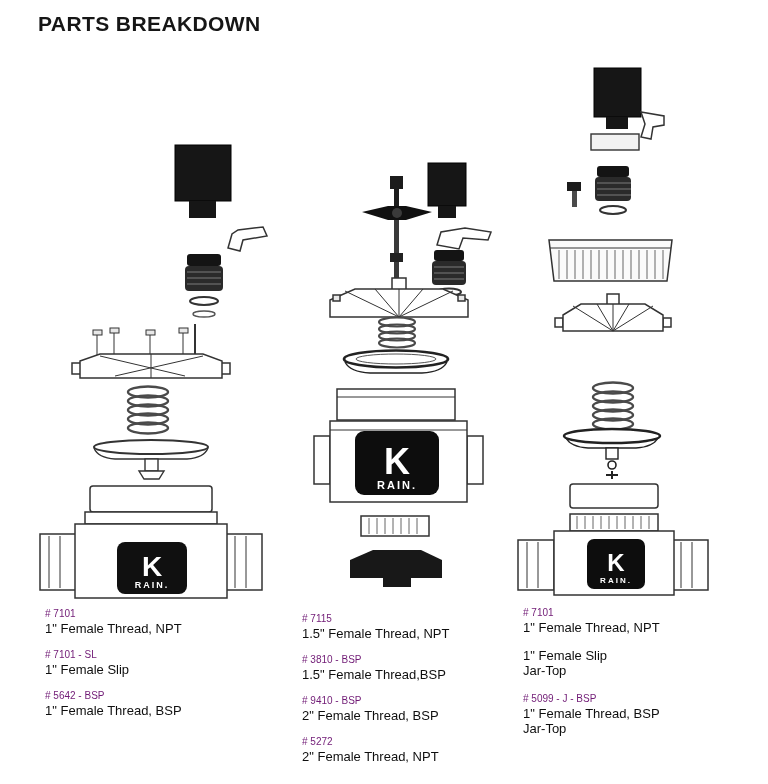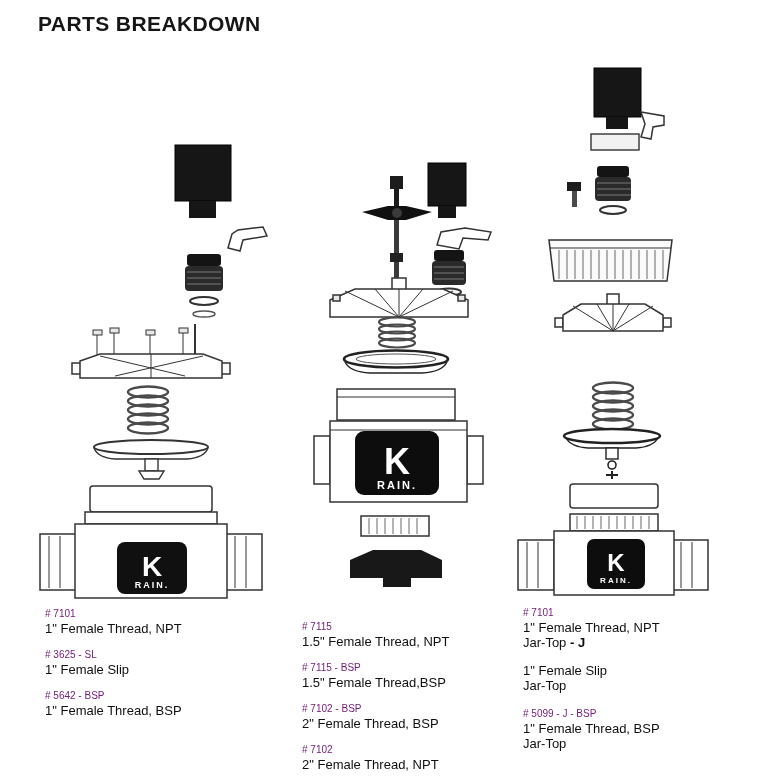--- a/index.html
+++ b/index.html
@@ -301,53 +301,52 @@
       <text class="logo-rain" x="103" y="521" font-size="8" text-anchor="middle">RAIN.</text>
     </g>
   </svg>
 
   <div class="parts-text" style="left:45px; top:606px; width:230px;">
     <div class="part-entry">
       <div class="part-number"># 7101</div>
       <div class="part-desc">1" Female Thread, NPT</div>
     </div>
     <div class="part-entry">
-      <div class="part-number"># 3625 - SL</div>
+      <div class="part-number"># 7101 - SL</div>
       <div class="part-desc">1" Female Slip</div>
     </div>
     <div class="part-entry">
       <div class="part-number"># 5642 - BSP</div>
       <div class="part-desc">1" Female Thread, BSP</div>
     </div>
   </div>
 
-  <div class="parts-text" style="left:302px; top:611px; width:215px;margin-top:8px;">
+  <div class="parts-text" style="left:302px; top:611px; width:215px;">
     <div class="part-entry">
       <div class="part-number"># 7115</div>
       <div class="part-desc">1.5" Female Thread, NPT</div>
     </div>
     <div class="part-entry">
-      <div class="part-number"># 7115 - BSP</div>
+      <div class="part-number"># 3810 - BSP</div>
       <div class="part-desc">1.5" Female Thread,BSP</div>
     </div>
     <div class="part-entry">
-      <div class="part-number"># 7102 - BSP</div>
+      <div class="part-number"># 9410 - BSP</div>
       <div class="part-desc">2" Female Thread, BSP</div>
     </div>
     <div class="part-entry">
-      <div class="part-number"># 7102</div>
+      <div class="part-number"># 5272</div>
       <div class="part-desc">2" Female Thread, NPT</div>
     </div>
   </div>
 
   <div class="parts-text col-right" style="left:523px; top:605px; width:225px;">
     <div class="part-entry">
       <div class="part-number"># 7101</div>
       <div class="part-desc">1" Female Thread, NPT</div>
-      <div class="part-desc"><span>Jar-Top</span><b> - J</b></div>
     </div>
     <div class="part-entry">
       <div class="part-desc">1" Female Slip</div>
       <div class="part-desc"><span>Jar-Top</span><b></b></div>
     </div>
     <div class="part-entry">
       <div class="part-number"># 5099 - J - BSP</div>
       <div class="part-desc">1" Female Thread, BSP</div>
       <div class="part-desc"><span>Jar-Top</span><b></b></div>
     </div>

